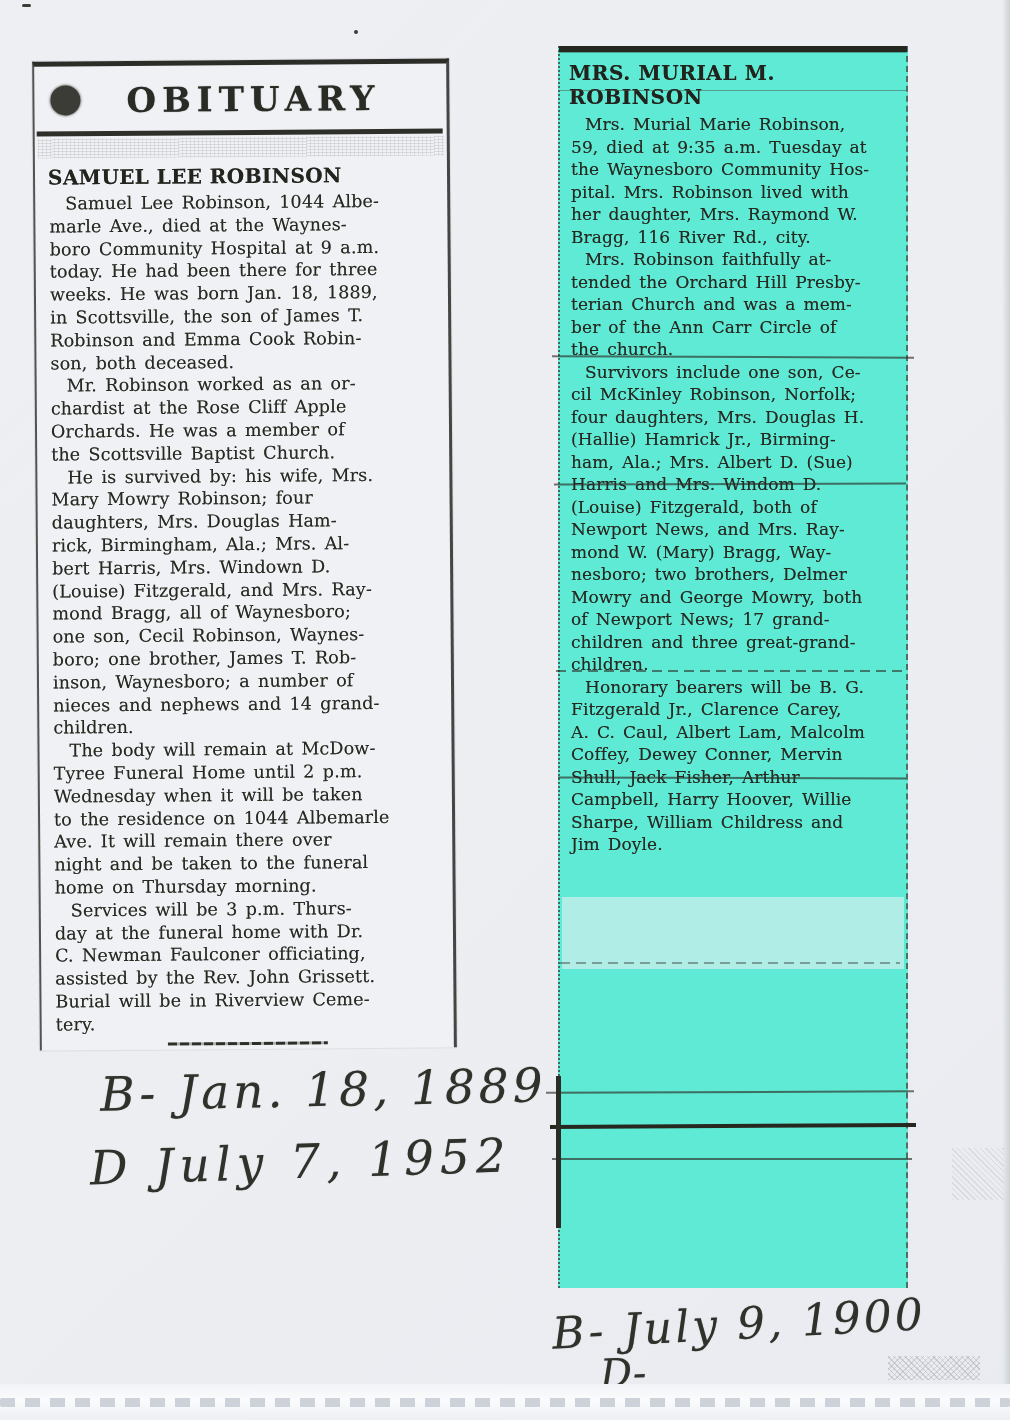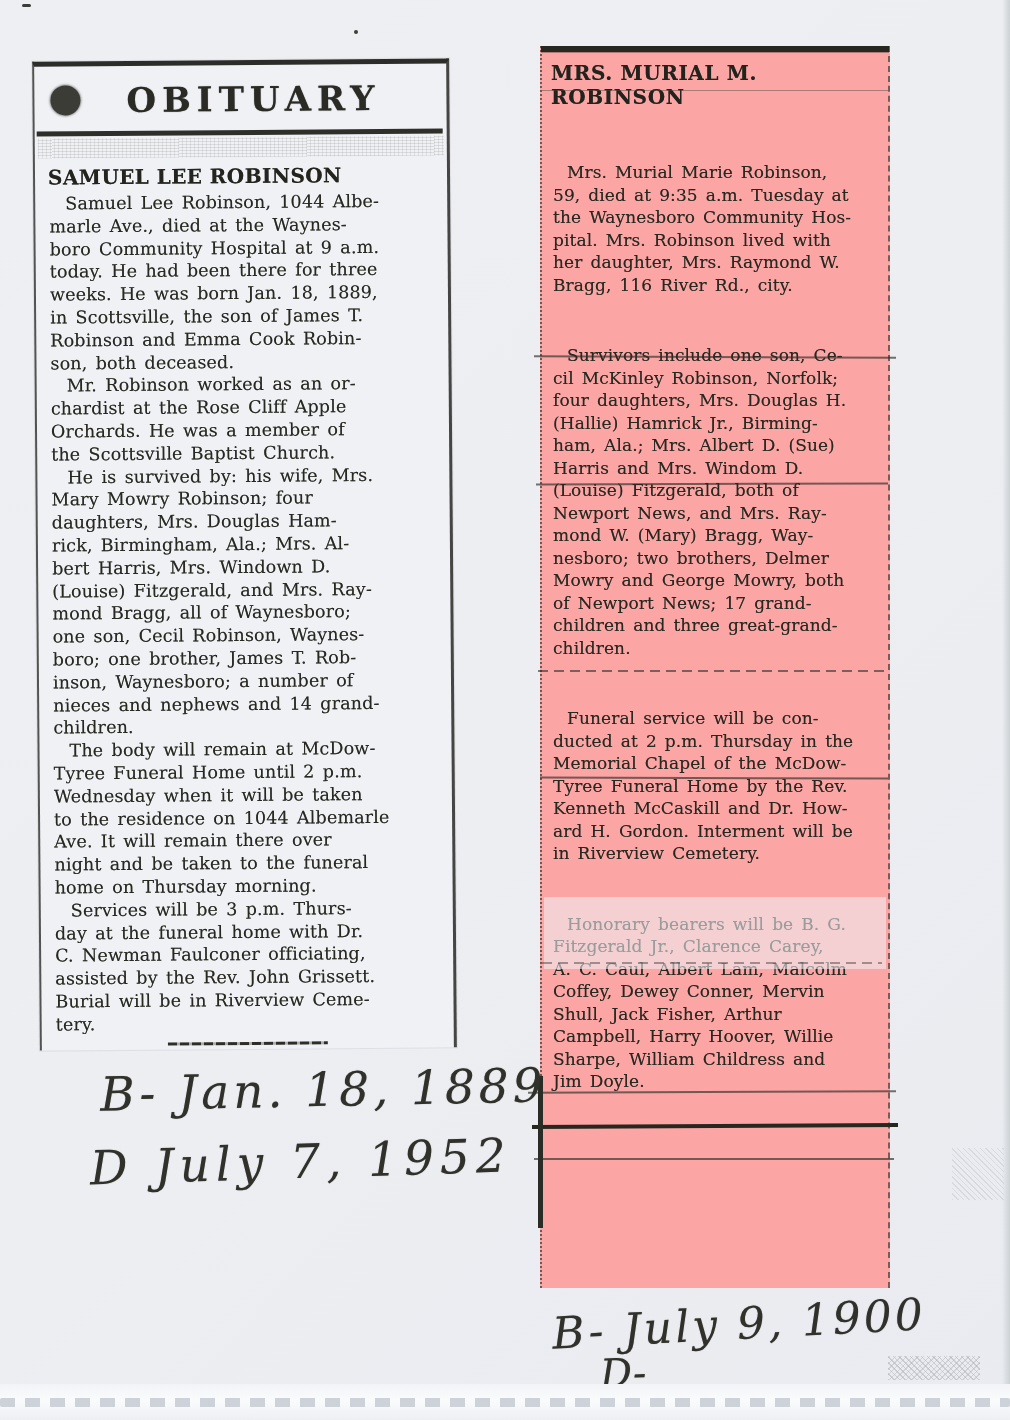--- a/index.html
+++ b/index.html
@@ -42,36 +42,35 @@
   .par{
     white-space:pre-line;font-size:17.5px;line-height:22.8px;
     padding:0 12px 0 14px;text-indent:16px;word-spacing:2.5px;letter-spacing:.15px;
     text-shadow:0 0 .6px rgba(39,41,33,.5);
   }
   .end-dash{width:160px;height:3px;margin:8px auto 0 auto;
     background:repeating-linear-gradient(90deg,#2d2e28 0 9px,rgba(45,46,40,.35) 9px 12px);}
 
   
   .clip-right{
-    position:absolute;left:540px;top:46px;width:346px;height:1242px;
-    background:#fca5a5;
+    position:absolute;left:558px;top:46px;width:346px;height:1242px;
+    background:#5eead4;
     border-left:2px dotted rgba(62,63,56,.75);
     border-right:2px dashed rgba(62,63,56,.7);
   }
   .rc-rule{height:6px;background:#26271f;margin:0 -1px 4px -1px;
     box-shadow:0 1px 0 rgba(38,39,31,.35);}
   .rc-headline{
     font-size:20px;font-weight:bold;letter-spacing:.6px;color:#22231c;
     padding:5px 8px 4px 9px;text-shadow:0 0 .6px rgba(34,35,28,.6);
   }
   .rc-par{
     white-space:pre-line;font-size:17px;line-height:22.5px;
     padding:0 8px 0 11px;text-indent:14px;word-spacing:2.5px;letter-spacing:.1px;
     text-shadow:0 0 .6px rgba(39,41,33,.5);
-    margin-top:48px;
   }
   
   .crease{position:absolute;height:2px;background:rgba(44,45,38,.65);}
   .crease.faint{height:1px;background:rgba(70,71,64,.45);}
   .crease.dashed{background:repeating-linear-gradient(90deg,rgba(44,45,38,.6) 0 10px,transparent 10px 16px);}
   .crease.thick{height:4px;background:#26271f;}
   .fade-patch{position:absolute;background:rgba(238,240,244,.58);}
   .left-border-thick{position:absolute;left:-4px;top:1030px;width:5px;height:152px;background:#2b2c26;}
 
   
@@ -167,41 +166,39 @@
 
   <div class="clip-right">
     <div class="rc-rule"></div>
     <div class="rc-headline">MRS. MURIAL M. ROBINSON</div>
     <div class="rc-par">Mrs. Murial Marie Robinson,
 59, died at 9:35 a.m. Tuesday at
 the Waynesboro Community Hos-
 pital. Mrs. Robinson lived with
 her daughter, Mrs. Raymond W.
 Bragg, 116 River Rd., city.</div>
+    <div class="rc-par">Mrs.  Robinson  faithfully  at-
+tended the Orchard Hill Presby-
+terian Church and was a mem-
+ber of the Ann Carr Circle of
+the church.</div>
     <div class="rc-par">Survivors include one son, Ce-
 cil McKinley Robinson, Norfolk;
 four daughters, Mrs. Douglas H.
 (Hallie) Hamrick Jr., Birming-
 ham, Ala.; Mrs. Albert D. (Sue)
 Harris  and  Mrs.  Windom  D.
 (Louise)  Fitzgerald,  both  of
 Newport News, and Mrs. Ray-
 mond W. (Mary) Bragg, Way-
 nesboro; two brothers, Delmer
 Mowry and George Mowry, both
 of  Newport  News;  17  grand-
 children and three great-grand-
 children.</div>
-    <div class="rc-par">Funeral service will be con-
-ducted at 2 p.m. Thursday in the
-Memorial Chapel of the McDow-
-Tyree Funeral Home by the Rev.
-Kenneth McCaskill and Dr. How-
-ard H. Gordon. Interment will be
-in Riverview Cemetery.</div>
     <div class="rc-par">Honorary bearers will be B. G.
 Fitzgerald Jr., Clarence Carey,
 A. C. Caul, Albert Lam, Malcolm
 Coffey, Dewey Conner, Mervin
 Shull,  Jack  Fisher,  Arthur
 Campbell, Harry Hoover, Willie
 Sharpe, William Childress and
 Jim Doyle.</div>
 
     <div class="crease faint" style="left:0;top:44px;width:100%;"></div>

